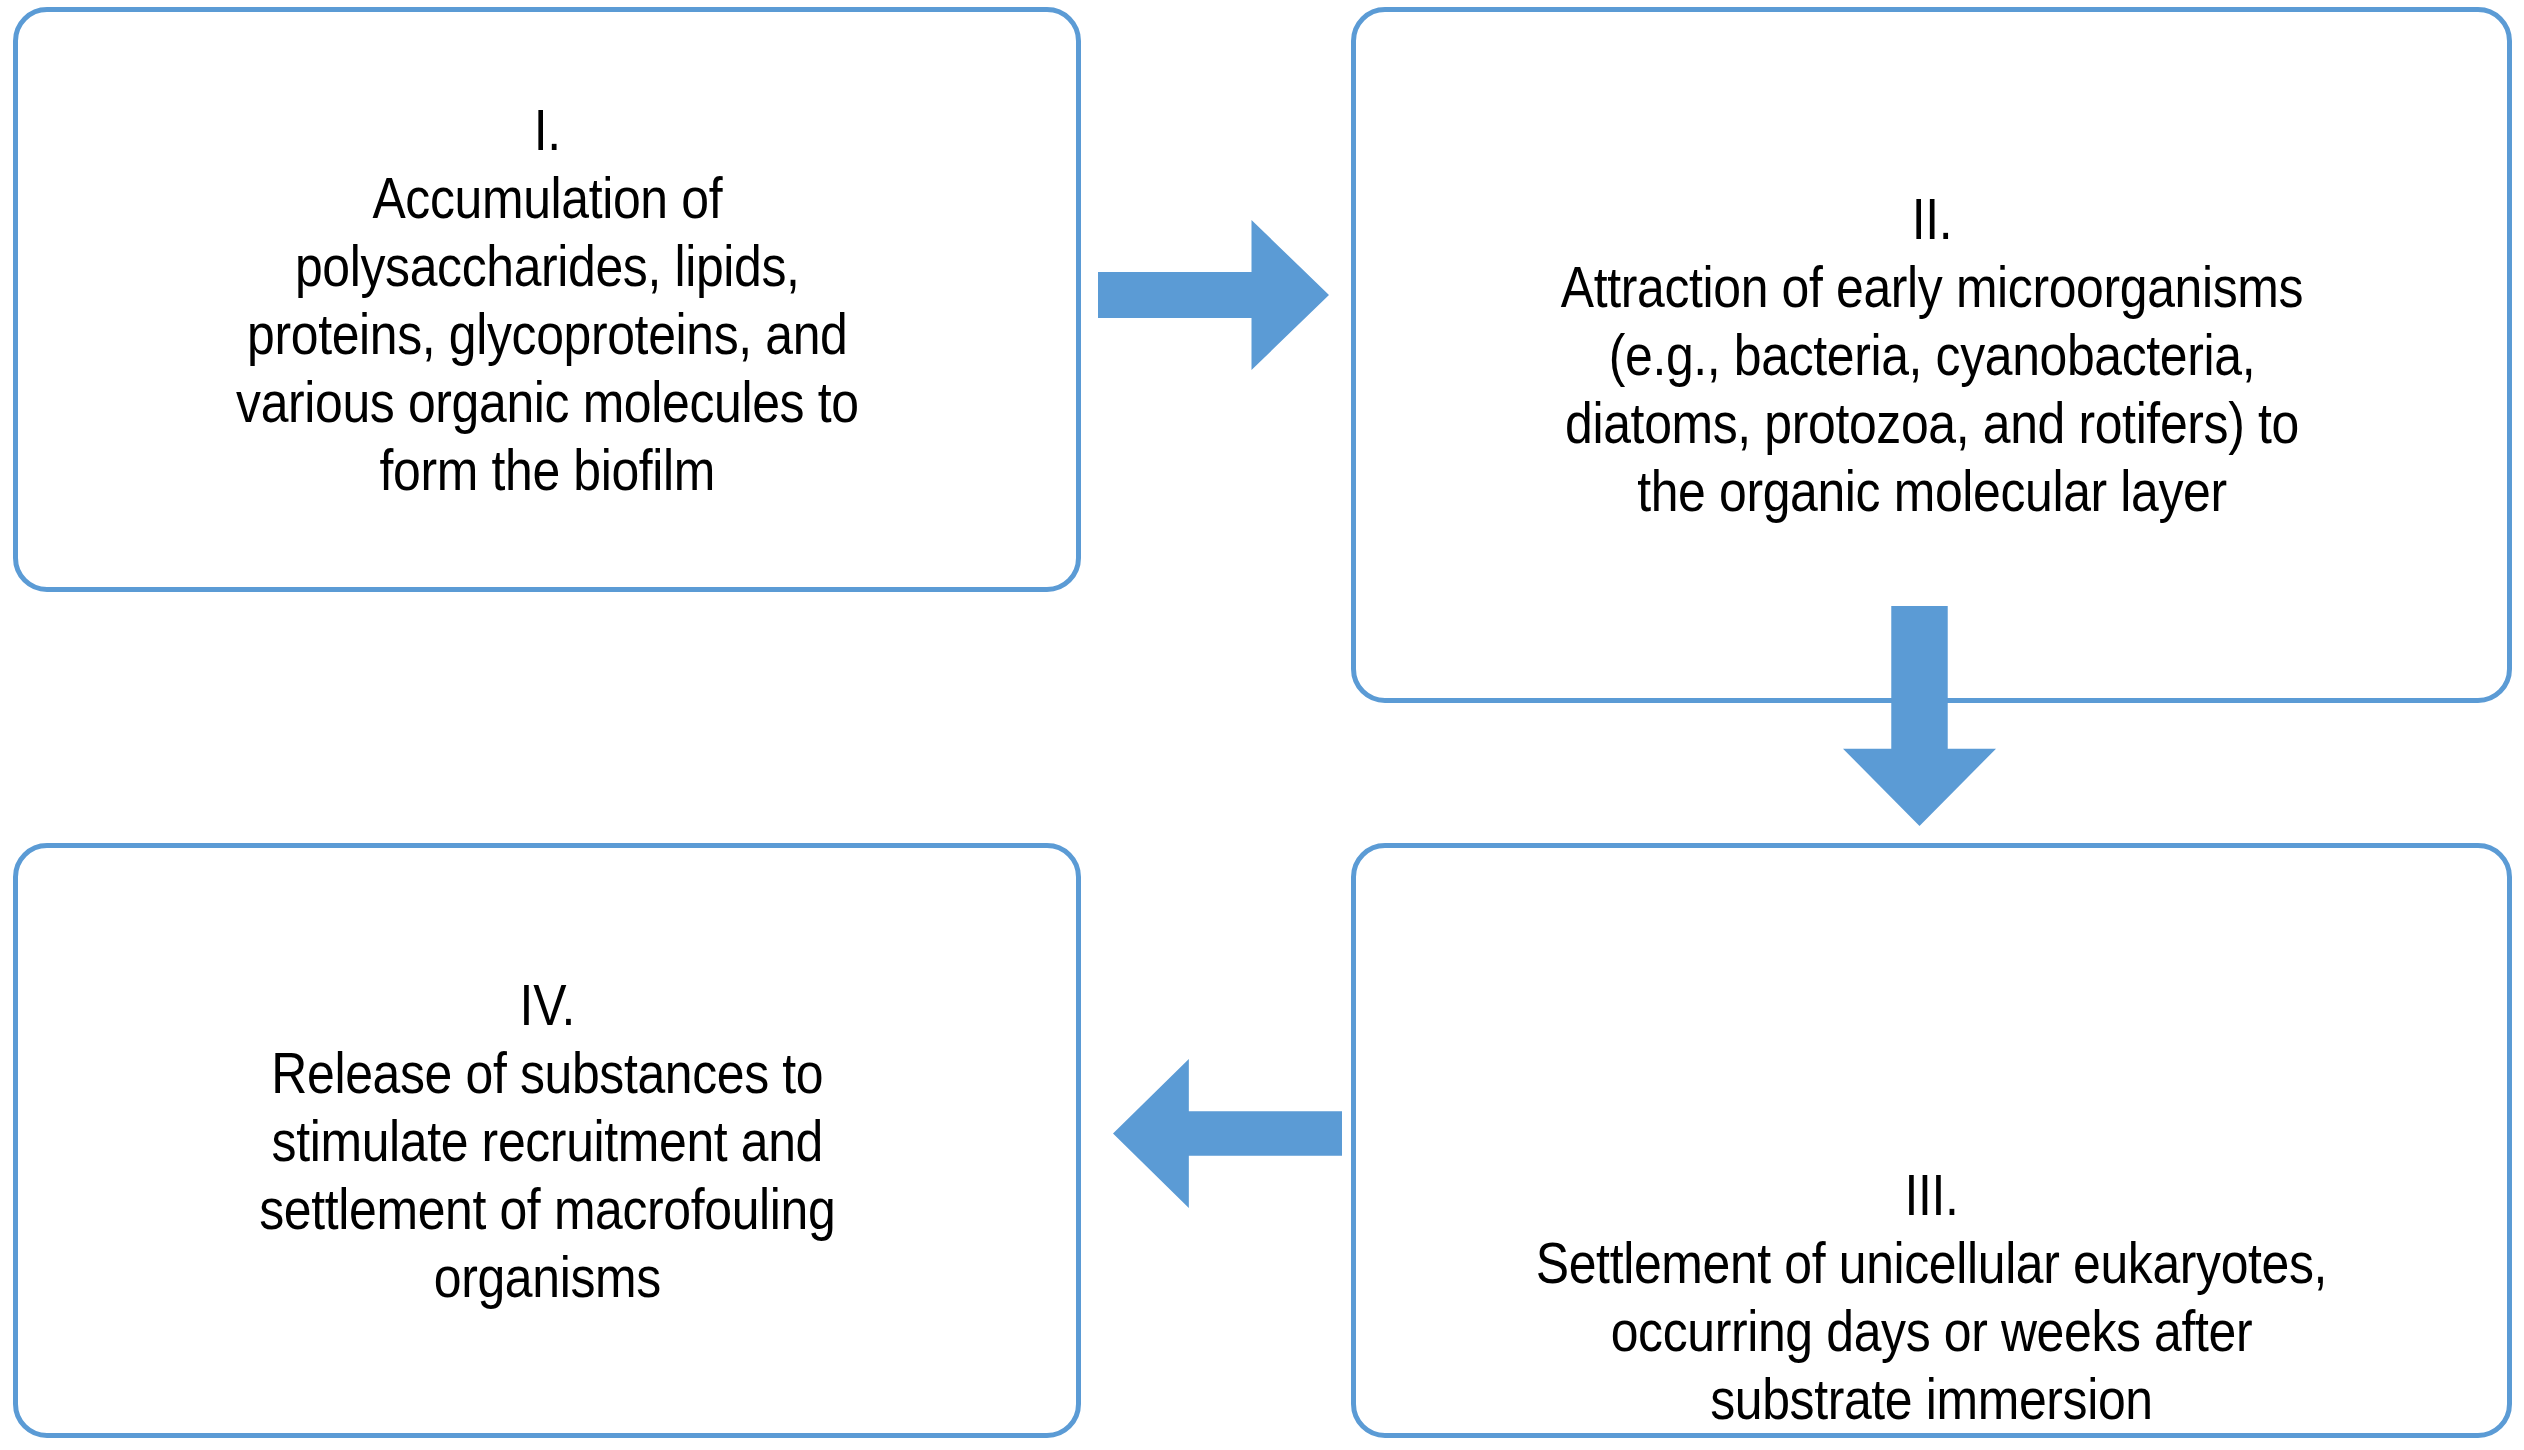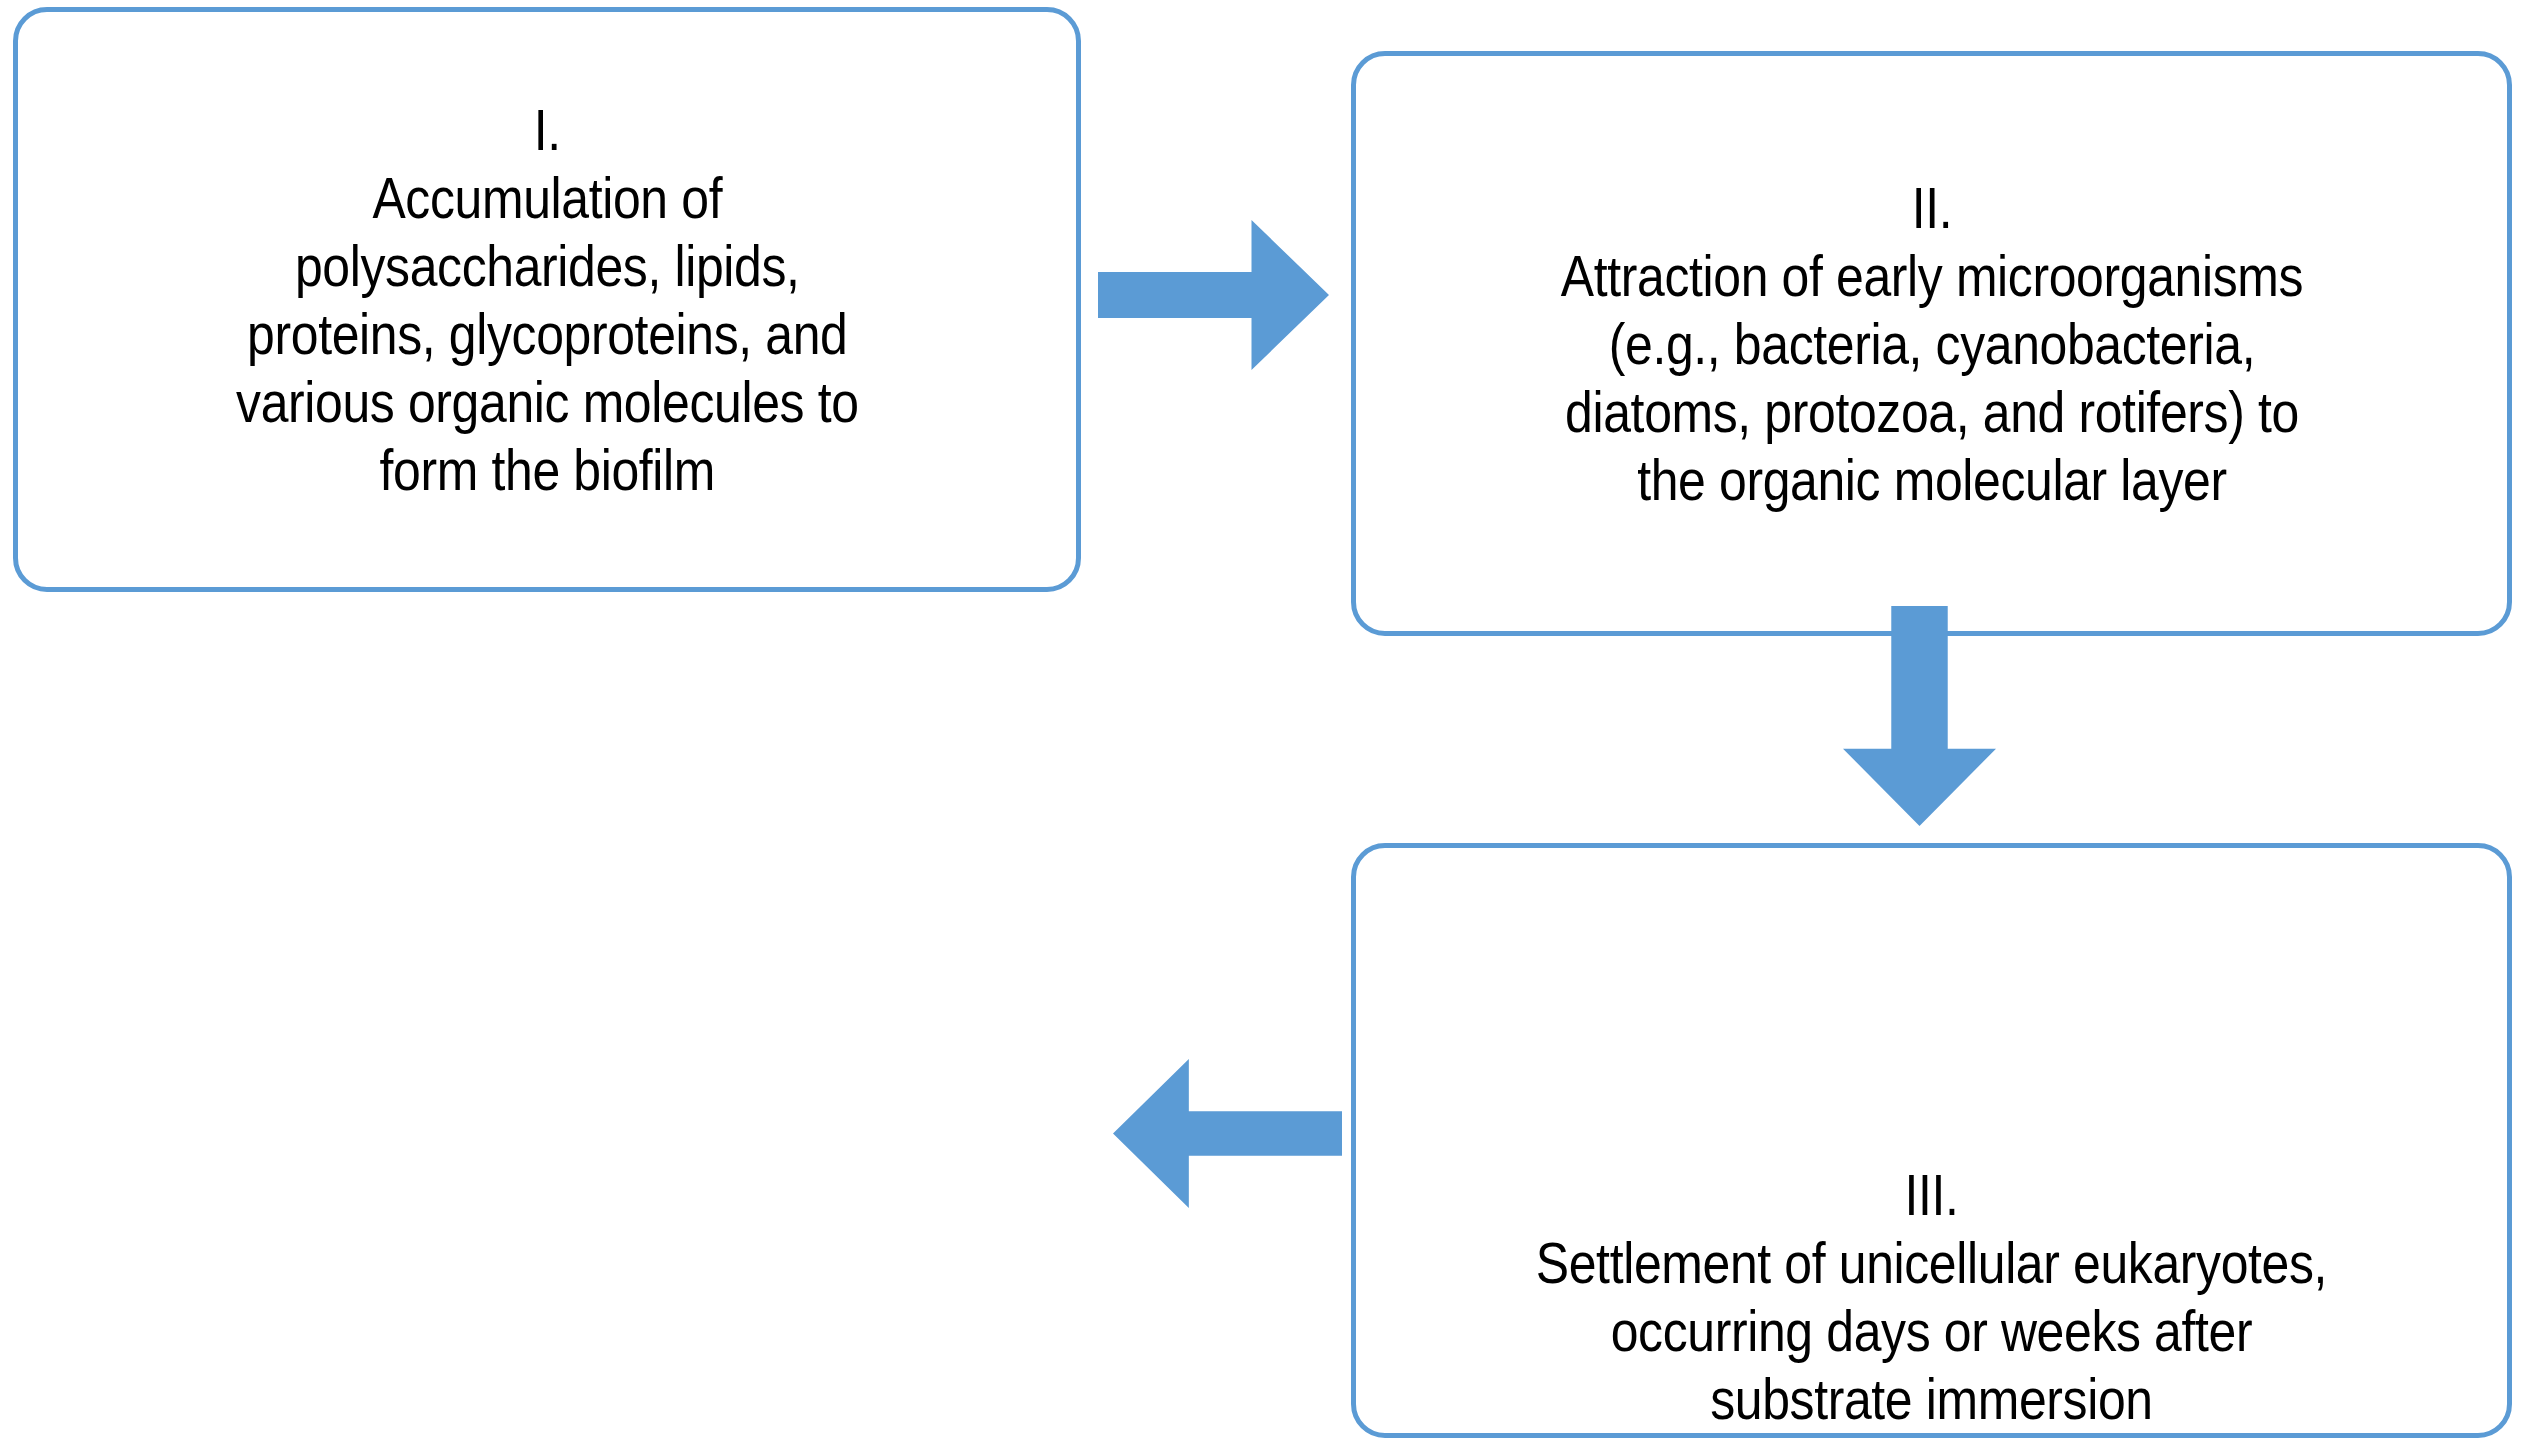--- a/index.html
+++ b/index.html
@@ -36,21 +36,21 @@
     line-height: 68px;
     font-weight: 400;
     letter-spacing: -0.4px;
     transform: scaleX(0.86);
     transform-origin: center center;
     white-space: pre-line;
     padding: 0 7.4px;
   }
   
   #box-1 { left: 13.4px;   top: 7.4px;   width: 1068px; height: 585px; }
-  #box-2 { left: 1351px; top: 7.4px;   width: 1161px; height: 585px; margin-top: 44px; }
+  #box-2 { left: 1351px; top: 7.4px;   width: 1161px; height: 696px; }
   #box-4 { left: 13.4px;   top: 843px; width: 1068px; height: 595px; }
   #box-3 { left: 1351px; top: 843px; width: 1161px; height: 595px; align-items: flex-end; }
 
   .arrow {
     position: absolute;
     overflow: visible;
   }
   #arrow-right { left: 1098px; top: 220px;  width: 231px; height: 150px; }
   #arrow-down  { left: 1843px; top: 606px;  width: 153px; height: 220px; }
   #arrow-left  { left: 1113px; top: 1059px; width: 229px; height: 149px; }
@@ -80,20 +80,27 @@
 the organic molecular layer</div>
   </div>
 
   <div class="stage-box" id="box-3">
     <div class="stage-text">III.
 Settlement of unicellular eukaryotes,
 occurring days or weeks after
 substrate immersion</div>
   </div>
 
+  <div class="stage-box" id="box-4">
+    <div class="stage-text">IV.
+Release of substances to
+stimulate recruitment and
+settlement of macrofouling
+organisms</div>
+  </div>
 
   <div class="arrow" id="arrow-right">
     <svg viewBox="0 0 310 202" preserveAspectRatio="none" aria-hidden="true">
       <path d="M0,70 L206,70 L206,0 L310,101 L206,202 L206,132 L0,132 Z"></path>
     </svg>
   </div>
 
   <div class="arrow" id="arrow-down">
     <svg viewBox="0 0 206 296" preserveAspectRatio="none" aria-hidden="true">
       <path d="M65,0 L141,0 L141,192 L206,192 L103,296 L0,192 L65,192 Z"></path>

